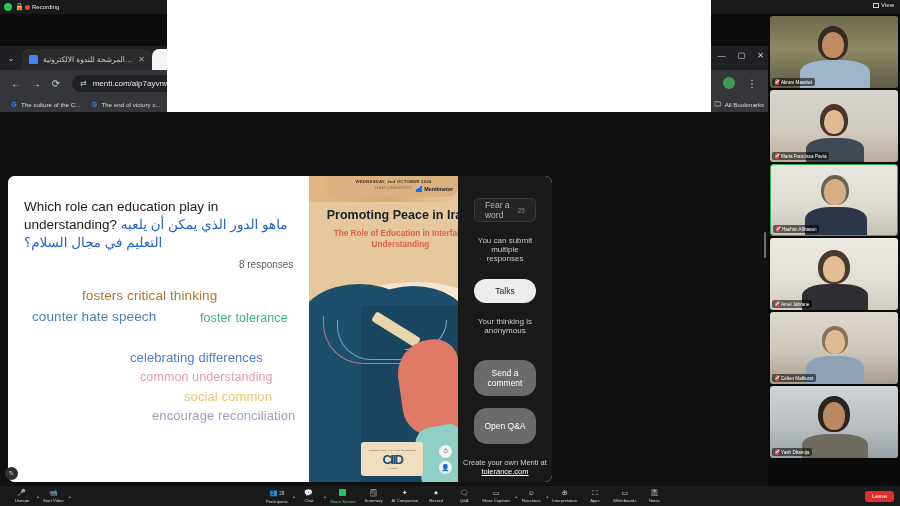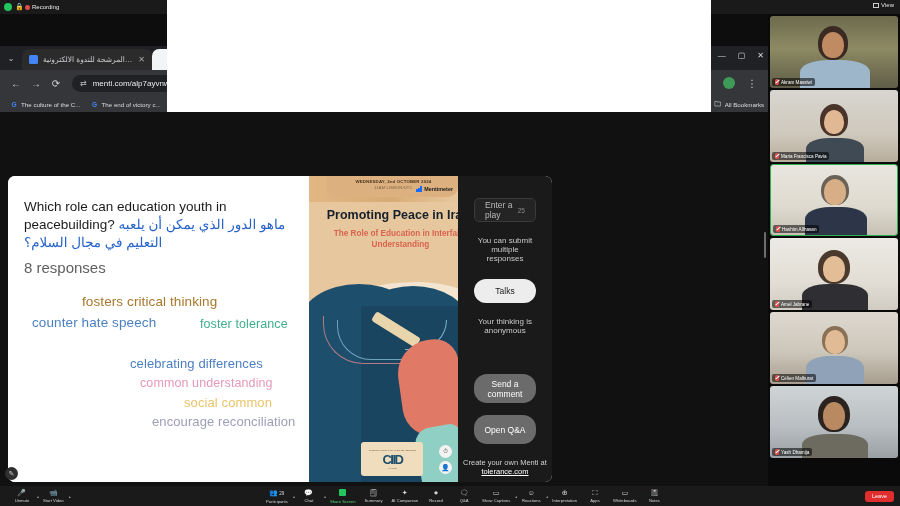--- a/index.html
+++ b/index.html
@@ -72,21 +72,21 @@
 
   
   .content{ position:absolute; left:0; top:66px; width:768px; height:374px; background:#111; }
 
   
   .menti{ position:absolute; left:8px; top:64px; width:544px; height:306px;
     border-radius:7px; overflow:hidden; display:flex; background:#fff; }
   .menti-left{ width:362px; height:100%; background:#fff; position:relative; padding:22px 16px 0 16px; }
   .q-title{ font-size:13.5px; line-height:18px; color:#1b1b1b; font-weight:400; }
   .q-title .ar{ color:#2563c9; direction:rtl; unicode-bidi:embed; }
-  .q-resp{ margin-top:7px; font-size:15px; color:#5f5f5f; }
+  .q-resp{ margin-top:7px; font-size:10px; color:#5f5f5f;text-align:right; }
 
   .cloud{ position:relative; margin-top:16px; height:140px; }
   .w{ position:absolute; white-space:nowrap; font-weight:500; letter-spacing:.1px; }
 
   .cursor{ position:absolute; left:312px; top:18px; width:9px; height:12px; }
 
   
   .poster{ width:182px; height:100%; position:relative; background:#e7c89e; overflow:hidden; }
   .p-band{ position:absolute; left:0; top:0; width:100%; height:26px;
     background:linear-gradient(90deg,#e2b784 0%,#d9ab74 55%,#e7c89e 100%); }
@@ -140,21 +140,21 @@
   .menti-right{ flex:1; background:#1a1a1a; position:relative; padding:22px 16px 0 16px; }
   .word-input{ width:100%; height:24px; background:#242424; border:1px solid #3a3a3a;
     border-radius:5px; display:flex; align-items:center; padding:0 10px; }
   .word-input .ph{ color:#b9b9b9; font-size:8.5px; flex:1; }
   .word-input .cnt{ color:#8a8a8a; font-size:6.5px; }
   .hint{ text-align:center; color:#c9c9c9; font-size:8px; margin-top:14px; }
   .submit{ display:block; margin:16px auto 0; width:62px; height:24px; border-radius:13px;
     background:#ededed; color:#1d1d1d; font-size:8.5px; border:none; cursor:pointer;
     font-family:inherit; }
   .anon{ text-align:center; color:#c9c9c9; font-size:8px; margin-top:14px; }
-  .btn-dark{ display:block; margin:0 auto 12px; width:100%; height:29px; border-radius:13px;
+  .btn-dark{ display:block; margin:0 auto 12px; width:100%; height:36px; border-radius:13px;
     background:#6b6b6b; color:#fff; font-size:8.5px; border:none; cursor:pointer; font-family:inherit; }
   .btn-zone{ position:absolute; left:16px; right:16px; bottom:26px; }
   .make-own{ position:absolute; left:0; right:0; bottom:6px; text-align:center;
     color:#cfcfcf; font-size:7.5px; }
   .make-own a{ color:#fff; text-decoration:underline; }
 
   .scroll-tick{ position:absolute; right:2px; top:120px; width:2px; height:26px;
     background:#6d6d6d; border-radius:1px; }
 
   
@@ -310,21 +310,21 @@
           <span class="bm-ico">🗀</span>
           <span>All Bookmarks</span>
         </div>
     </div>
 
     <div class="content">
       <div class="menti">
 
         <div class="menti-left">
           <div class="q-title">
-            <span>Which role can education youth in peacebuilding?</span>
+            <span>Which role can education play in understanding?</span>
             <span class="ar">ماهو الدور الذي يمكن أن يلعبه التعليم في مجال السلام؟</span>
           </div>
           <div class="q-resp">8 responses</div>
 
           <div class="cloud">
             <span class="w" id="w0" style="left: 58px; top: 2px; color: rgb(168, 119, 44); font-size: 13.5px;">fosters critical thinking</span>
             <span class="w" id="w1" style="left: 8px; top: 23px; color: rgb(74, 127, 193); font-size: 13.5px;">counter hate speech</span>
             <span class="w" id="w2" style="left: 176px; top: 25px; color: rgb(63, 174, 142); font-size: 12.5px;">foster tolerance</span>
             <span class="w" id="w4" style="left: 106px; top: 64px; color: rgb(74, 127, 193); font-size: 13px;">celebrating differences</span>
             <span class="w" id="w5" style="left: 116px; top: 84px; color: rgb(229, 152, 184); font-size: 12.5px;">common understanding</span>
@@ -368,21 +368,21 @@
               <span class="p-logo-mark">CIID</span>
               <span class="p-logo-bot">KAICIID</span>
             </div>
             <div class="p-badge">⏱</div>
             <div class="p-badge2">👤</div>
           </div>
         </div>
 
         <div class="menti-right">
           <div class="word-input">
-            <span class="ph">Enter a play</span>
+            <span class="ph">Fear a word</span>
             <span class="cnt">25</span>
           </div>
           <div class="hint">You can submit multiple responses</div>
           <button class="submit">Talks</button>
           <div class="anon">Your thinking is anonymous</div>
 
           <div class="btn-zone">
             <button class="btn-dark">Send a comment</button>
             <button class="btn-dark">Open Q&amp;A</button>
           </div>

